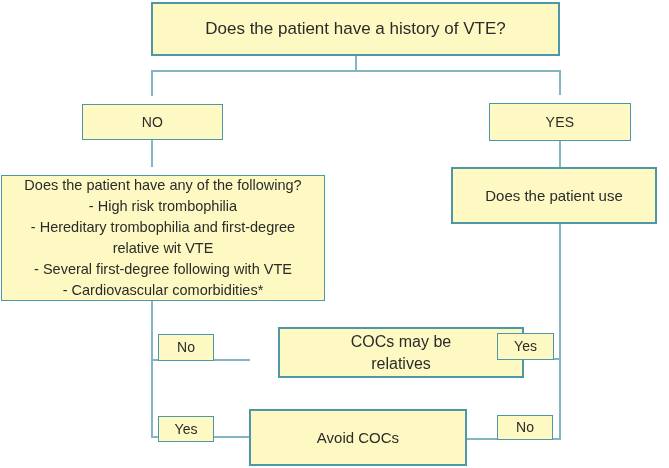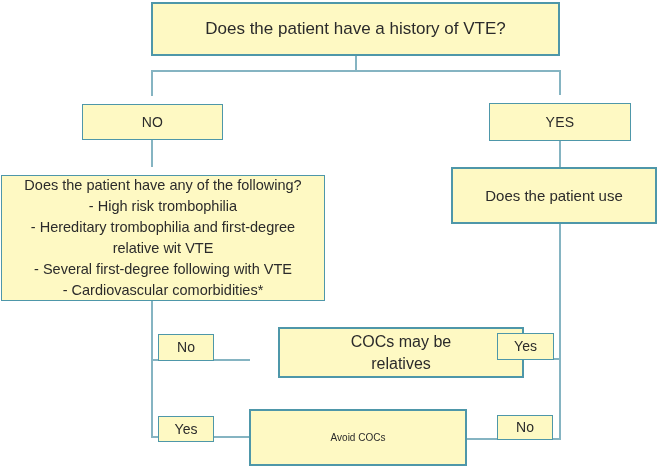--- a/index.html
+++ b/index.html
@@ -39,21 +39,21 @@
   #yes-box    { left: 489px; top: 95px;  width: 142px; height: 38px; font-size: 14px; letter-spacing: .3px; }
   
   #risk-box   { left: 1px;   top: 167px; width: 324px; height: 126px; font-size: 14.5px; line-height: 21px; text-align: center; }
   #anti-box   { left: 451px; top: 167px; width: 206px; height: 57px;  font-size: 15px; }
   
   #r1-no      { left: 158px; top: 326px; width: 56px;  height: 27px; font-size: 14px; }
   #r1-out     { left: 250px; top: 327px; width: 246px; height: 51px; font-size: 16px; margin-left: 28px; }
   #r1-yes     { left: 497px; top: 325px; width: 57px;  height: 27px; font-size: 14px; }
   
   #r2-yes     { left: 158px; top: 408px; width: 56px;  height: 26px; font-size: 14px; }
-  #r2-out     { left: 249px; top: 409px; width: 218px; height: 57px; font-size: 10px; }
+  #r2-out     { left: 249px; top: 409px; width: 218px; height: 57px; font-size: 15px; }
   #r2-no      { left: 497px; top: 407px; width: 56px;  height: 25px; font-size: 14px; }
 
   
   #c-root-stem      { left: 355px; top: 56px;  height: 15px; }
   #c-branch         { left: 151px; top: 70px;  width: 410px; }
   #c-drop-no        { left: 151px; top: 71px;  height: 25px; }
   #c-drop-yes       { left: 559px; top: 71px;  height: 24px; }
   #c-no-to-risk     { left: 151px; top: 132px; height: 35px; }
   #c-yes-to-anti    { left: 559px; top: 133px; height: 34px; }
   #c-left-trunk     { left: 151px; top: 293px; height: 145px; }

